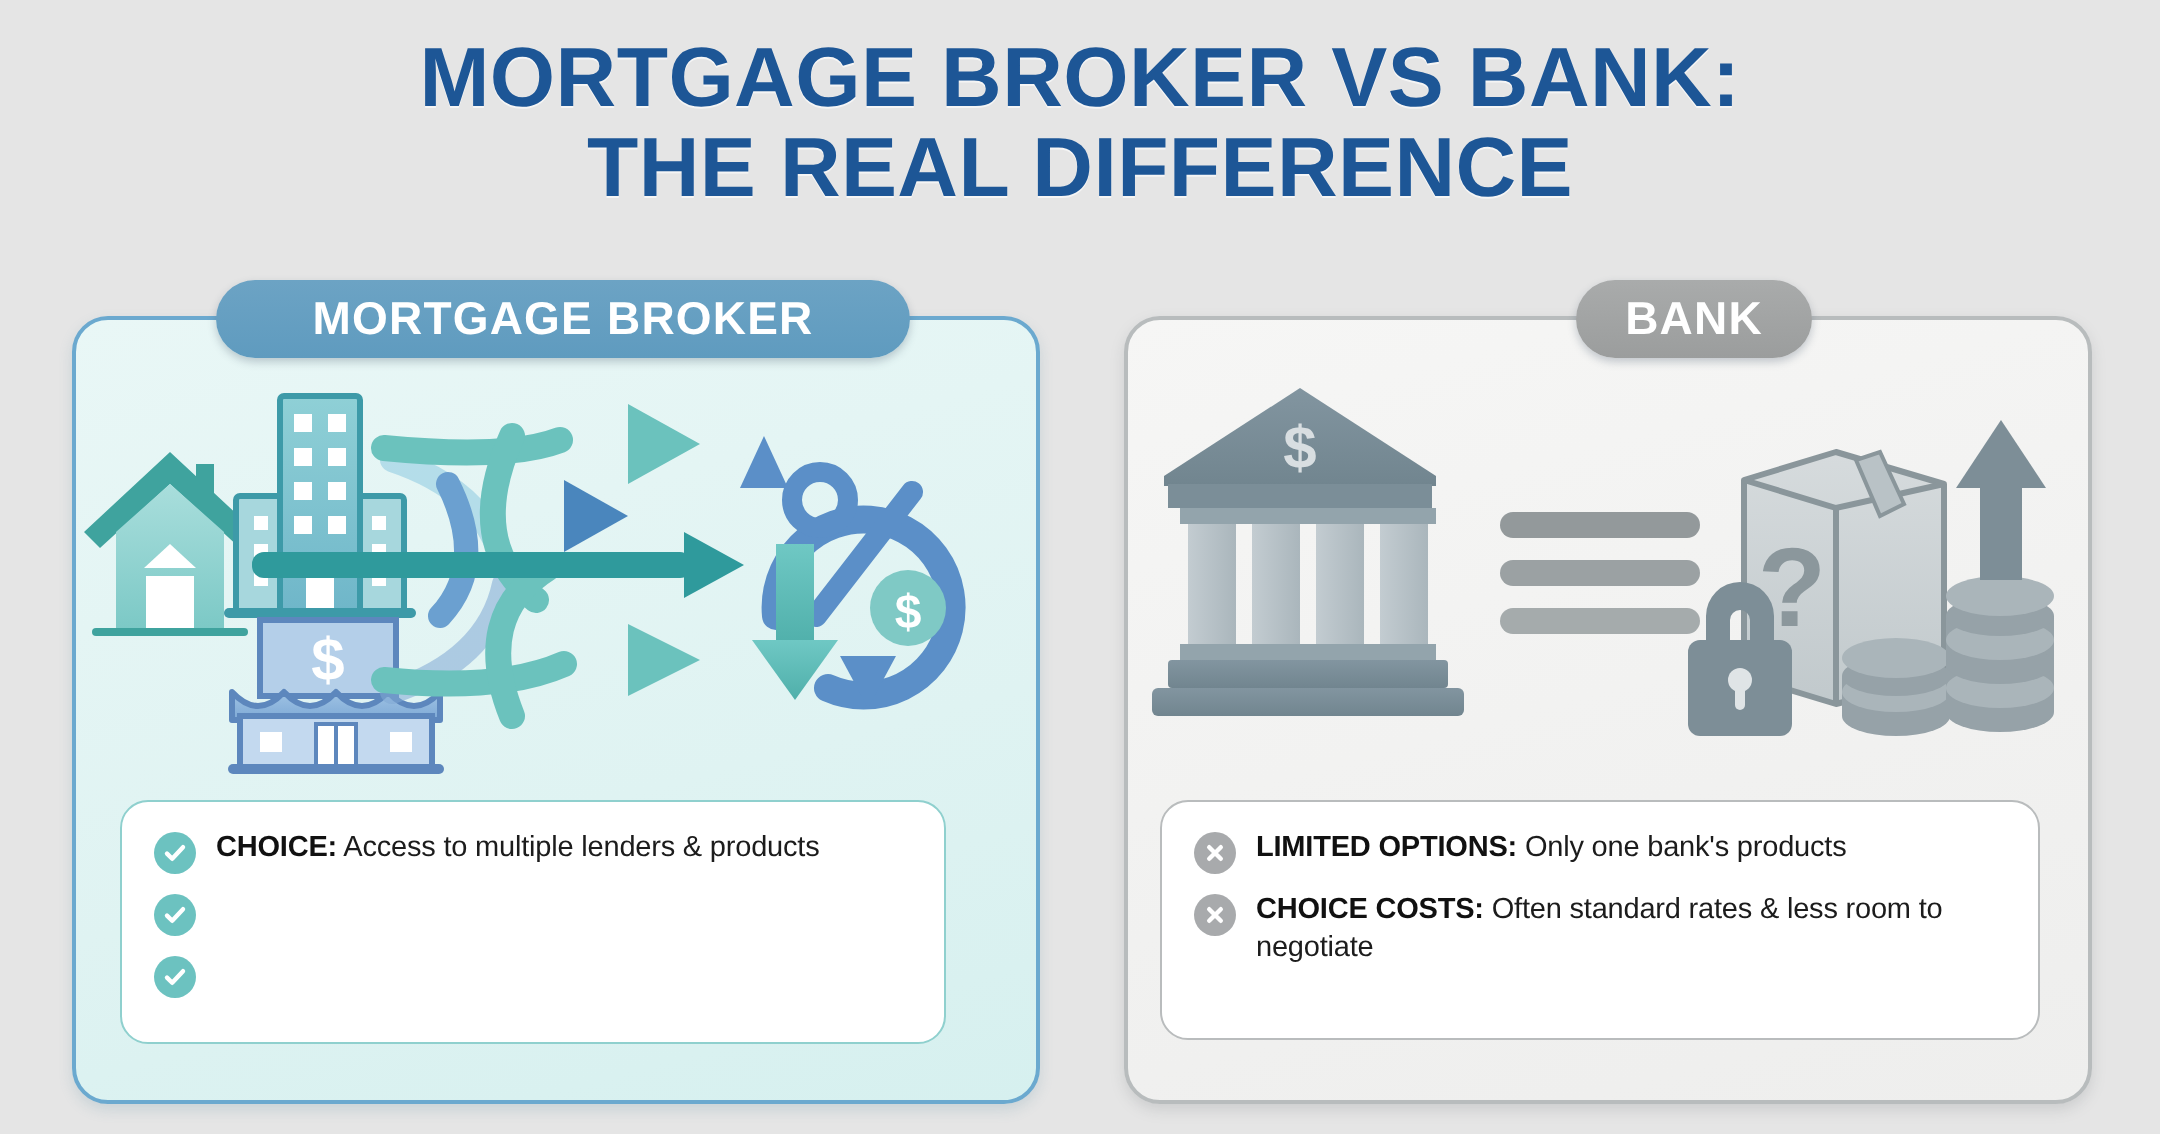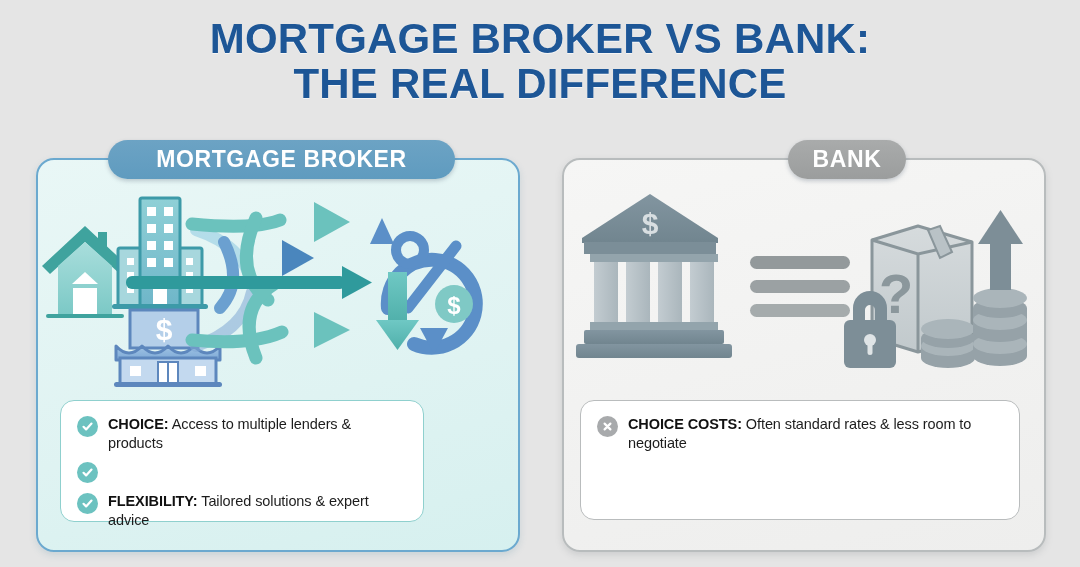--- a/index.html
+++ b/index.html
@@ -104,21 +104,21 @@
 
   
   .bullet-card {
     position: absolute;
     background: #ffffff;
     border-radius: 14px;
     top: 400px;
   }
   .bullet-card.left {
     left: 60px;
-    width: 364px;
+    width: 413px;
     height: 122px;
     border: 1.5px solid #8fd0ce;
     padding: 14px 25px 10px 16px;
   }
   .bullet-card.right {
     left: 580px;
     width: 440px;
     height: 120px;
     border: 1.5px solid #b9bcbd;
     padding: 14px 16px 10px 16px;
@@ -312,24 +312,20 @@
         </svg>
       </span>
     </div>
 
     <div class="bullet-row">
       <span class="bullet-icon check">
         <svg width="13" height="13" viewBox="0 0 13 13">
           <path d="M2.5 6.8 L5.1 9.4 L10.5 3.6" fill="none" stroke="#ffffff" stroke-width="2.2" stroke-linecap="round" stroke-linejoin="round"></path>
         </svg>
       </span>
-      <span class="bullet-text">
-        <span class="lead">FLEXIBILITY:</span>
-        <span>Tailored solutions &amp; expert advice</span>
-      </span>
     </div>
 
   </div>
 
   <div class="panel right"></div>
 
   <div class="badge bank">
     <span>BANK</span>
   </div>
 
@@ -414,28 +410,39 @@
 
       <g>
         <rect x="418" y="50" width="21" height="52" fill="#7d8e97"></rect>
         <path d="M406 56 L428.5 22 L451 56 Z" fill="#7d8e97"></path>
       </g>
     </svg>
   </div>
 
   <div class="bullet-card right">
 
-
     <div class="bullet-row">
       <span class="bullet-icon cross">
         <svg width="13" height="13" viewBox="0 0 13 13">
           <path d="M3.6 3.6 L9.4 9.4 M9.4 3.6 L3.6 9.4" fill="none" stroke="#ffffff" stroke-width="2.2" stroke-linecap="round"></path>
         </svg>
       </span>
       <span class="bullet-text">
+        <span class="lead">LIMITED OPTIONS:</span>
+        <span>Only one bank's products</span>
+      </span>
+    </div>
+
+    <div class="bullet-row">
+      <span class="bullet-icon cross">
+        <svg width="13" height="13" viewBox="0 0 13 13">
+          <path d="M3.6 3.6 L9.4 9.4 M9.4 3.6 L3.6 9.4" fill="none" stroke="#ffffff" stroke-width="2.2" stroke-linecap="round"></path>
+        </svg>
+      </span>
+      <span class="bullet-text">
         <span class="lead">CHOICE COSTS:</span>
         <span>Often standard rates &amp; less room to negotiate</span>
       </span>
     </div>
 
   </div>
 
 </div>
 
 </body></html>

